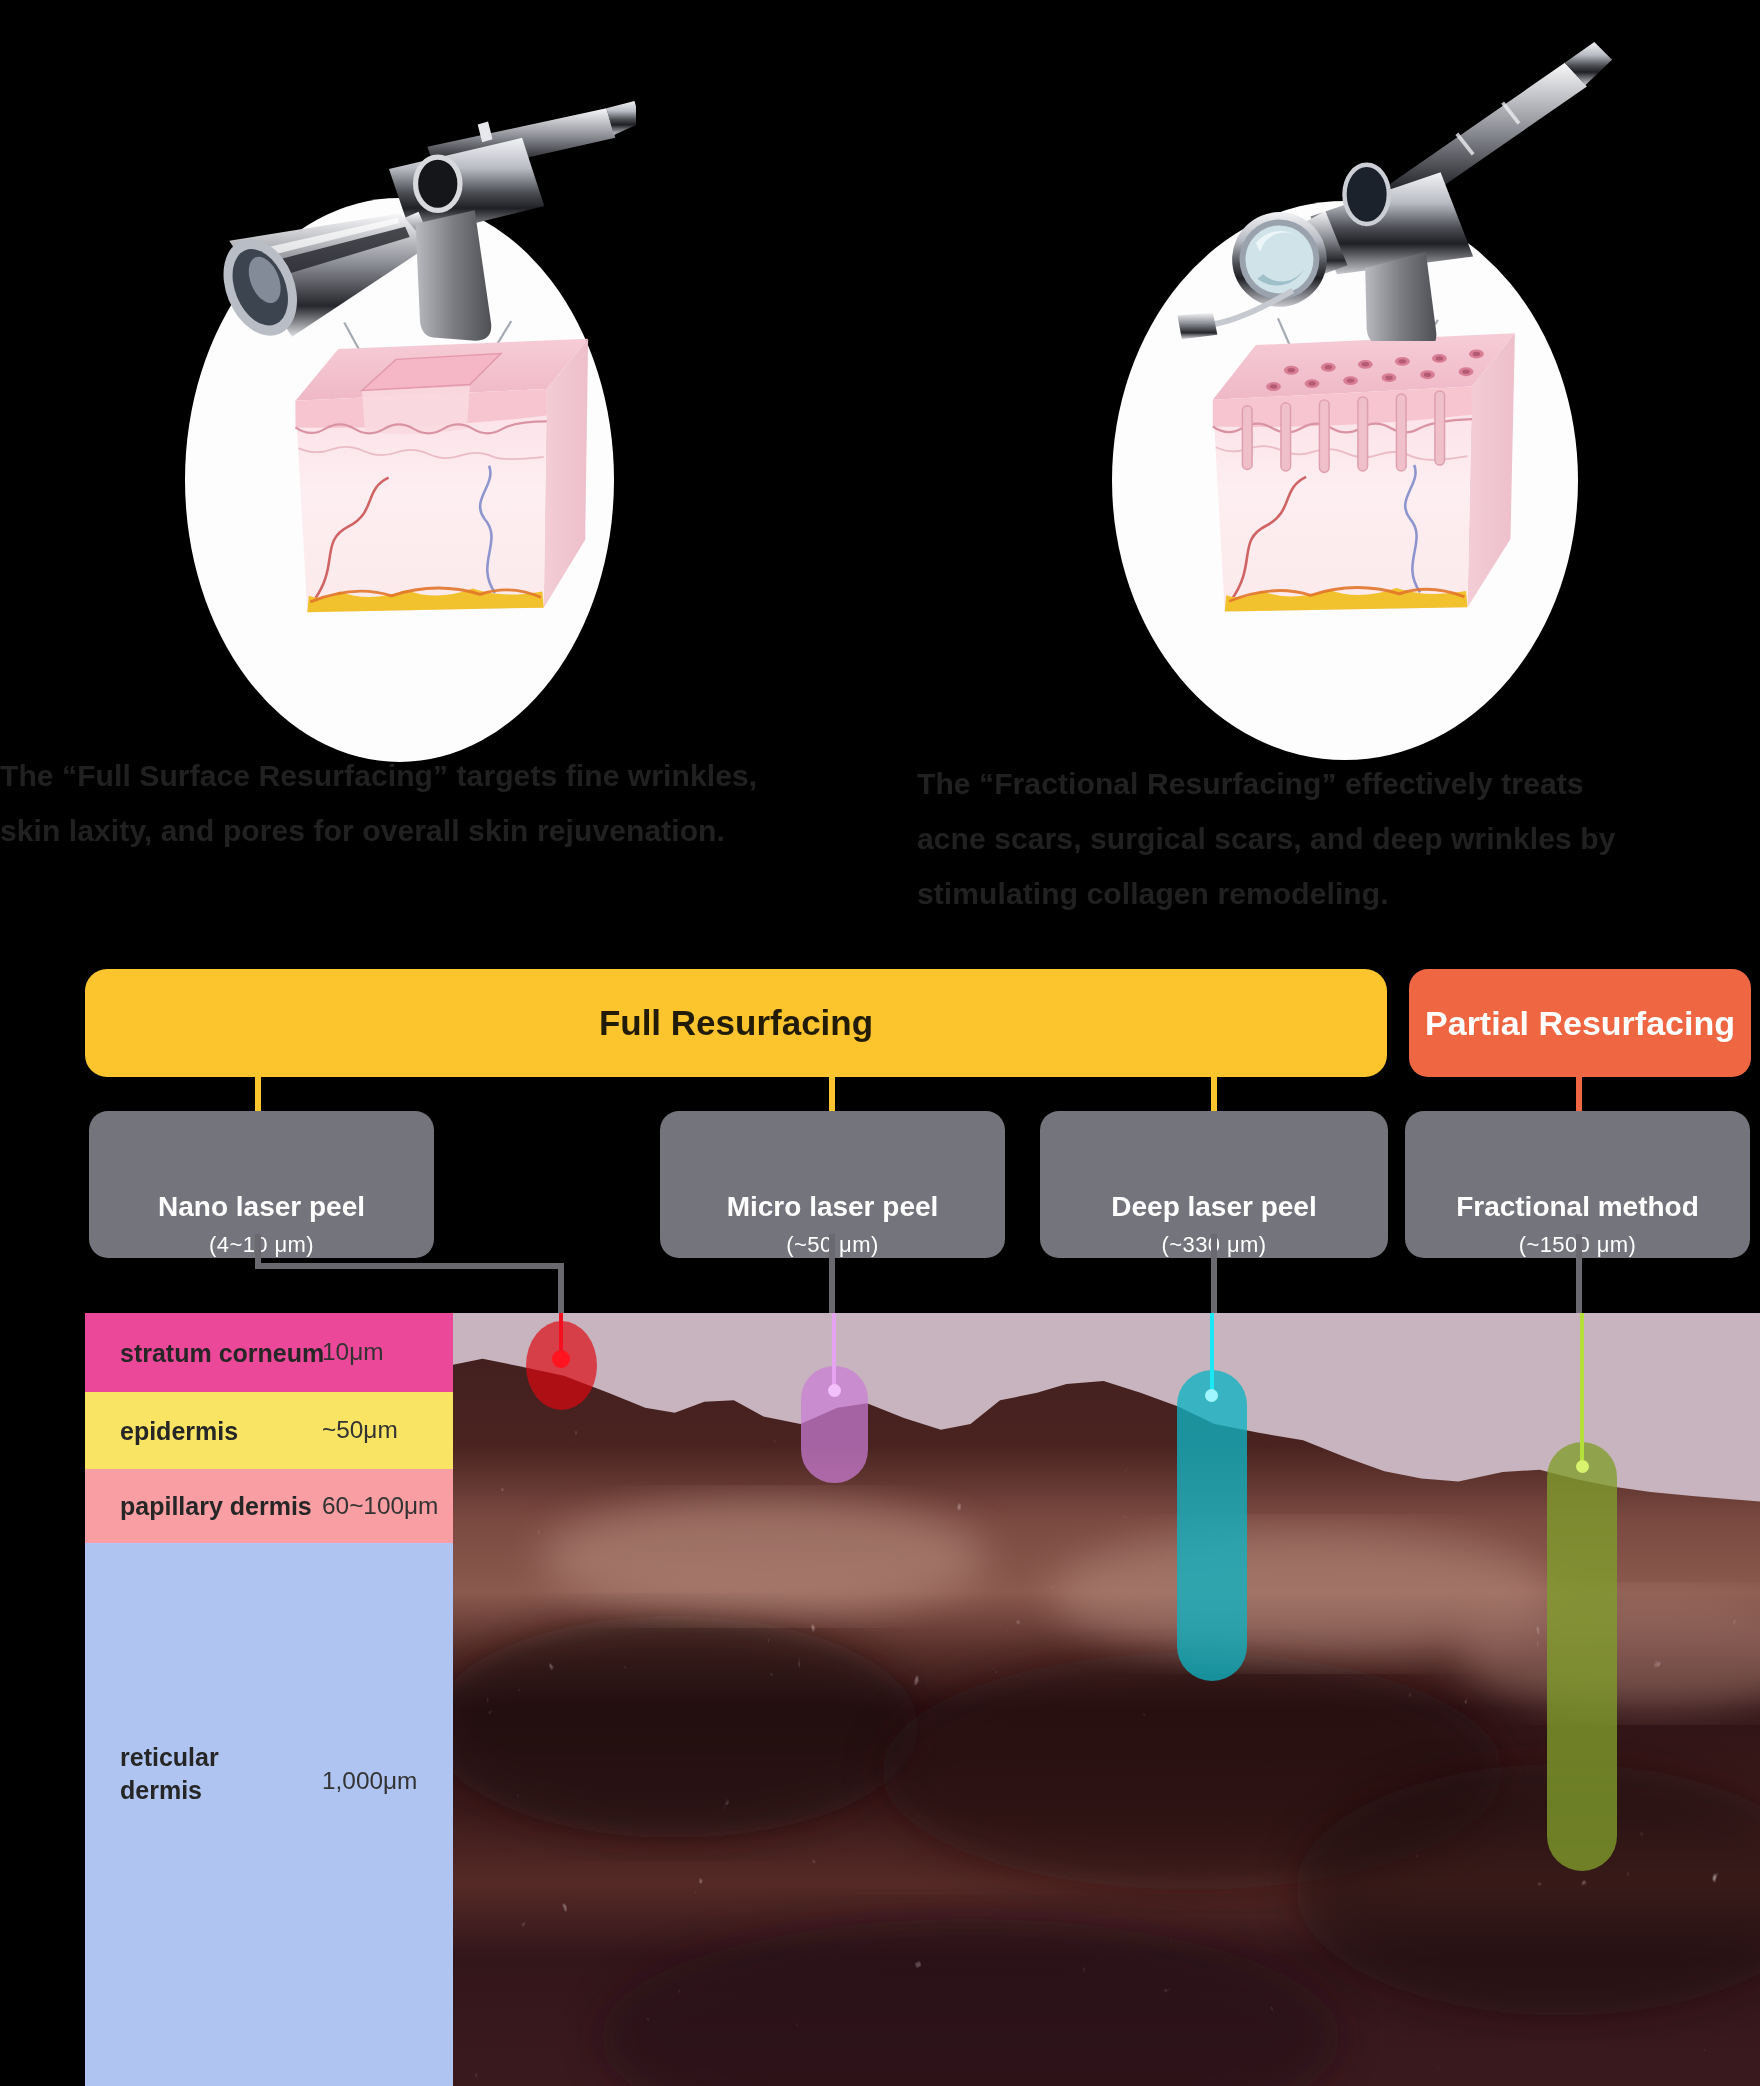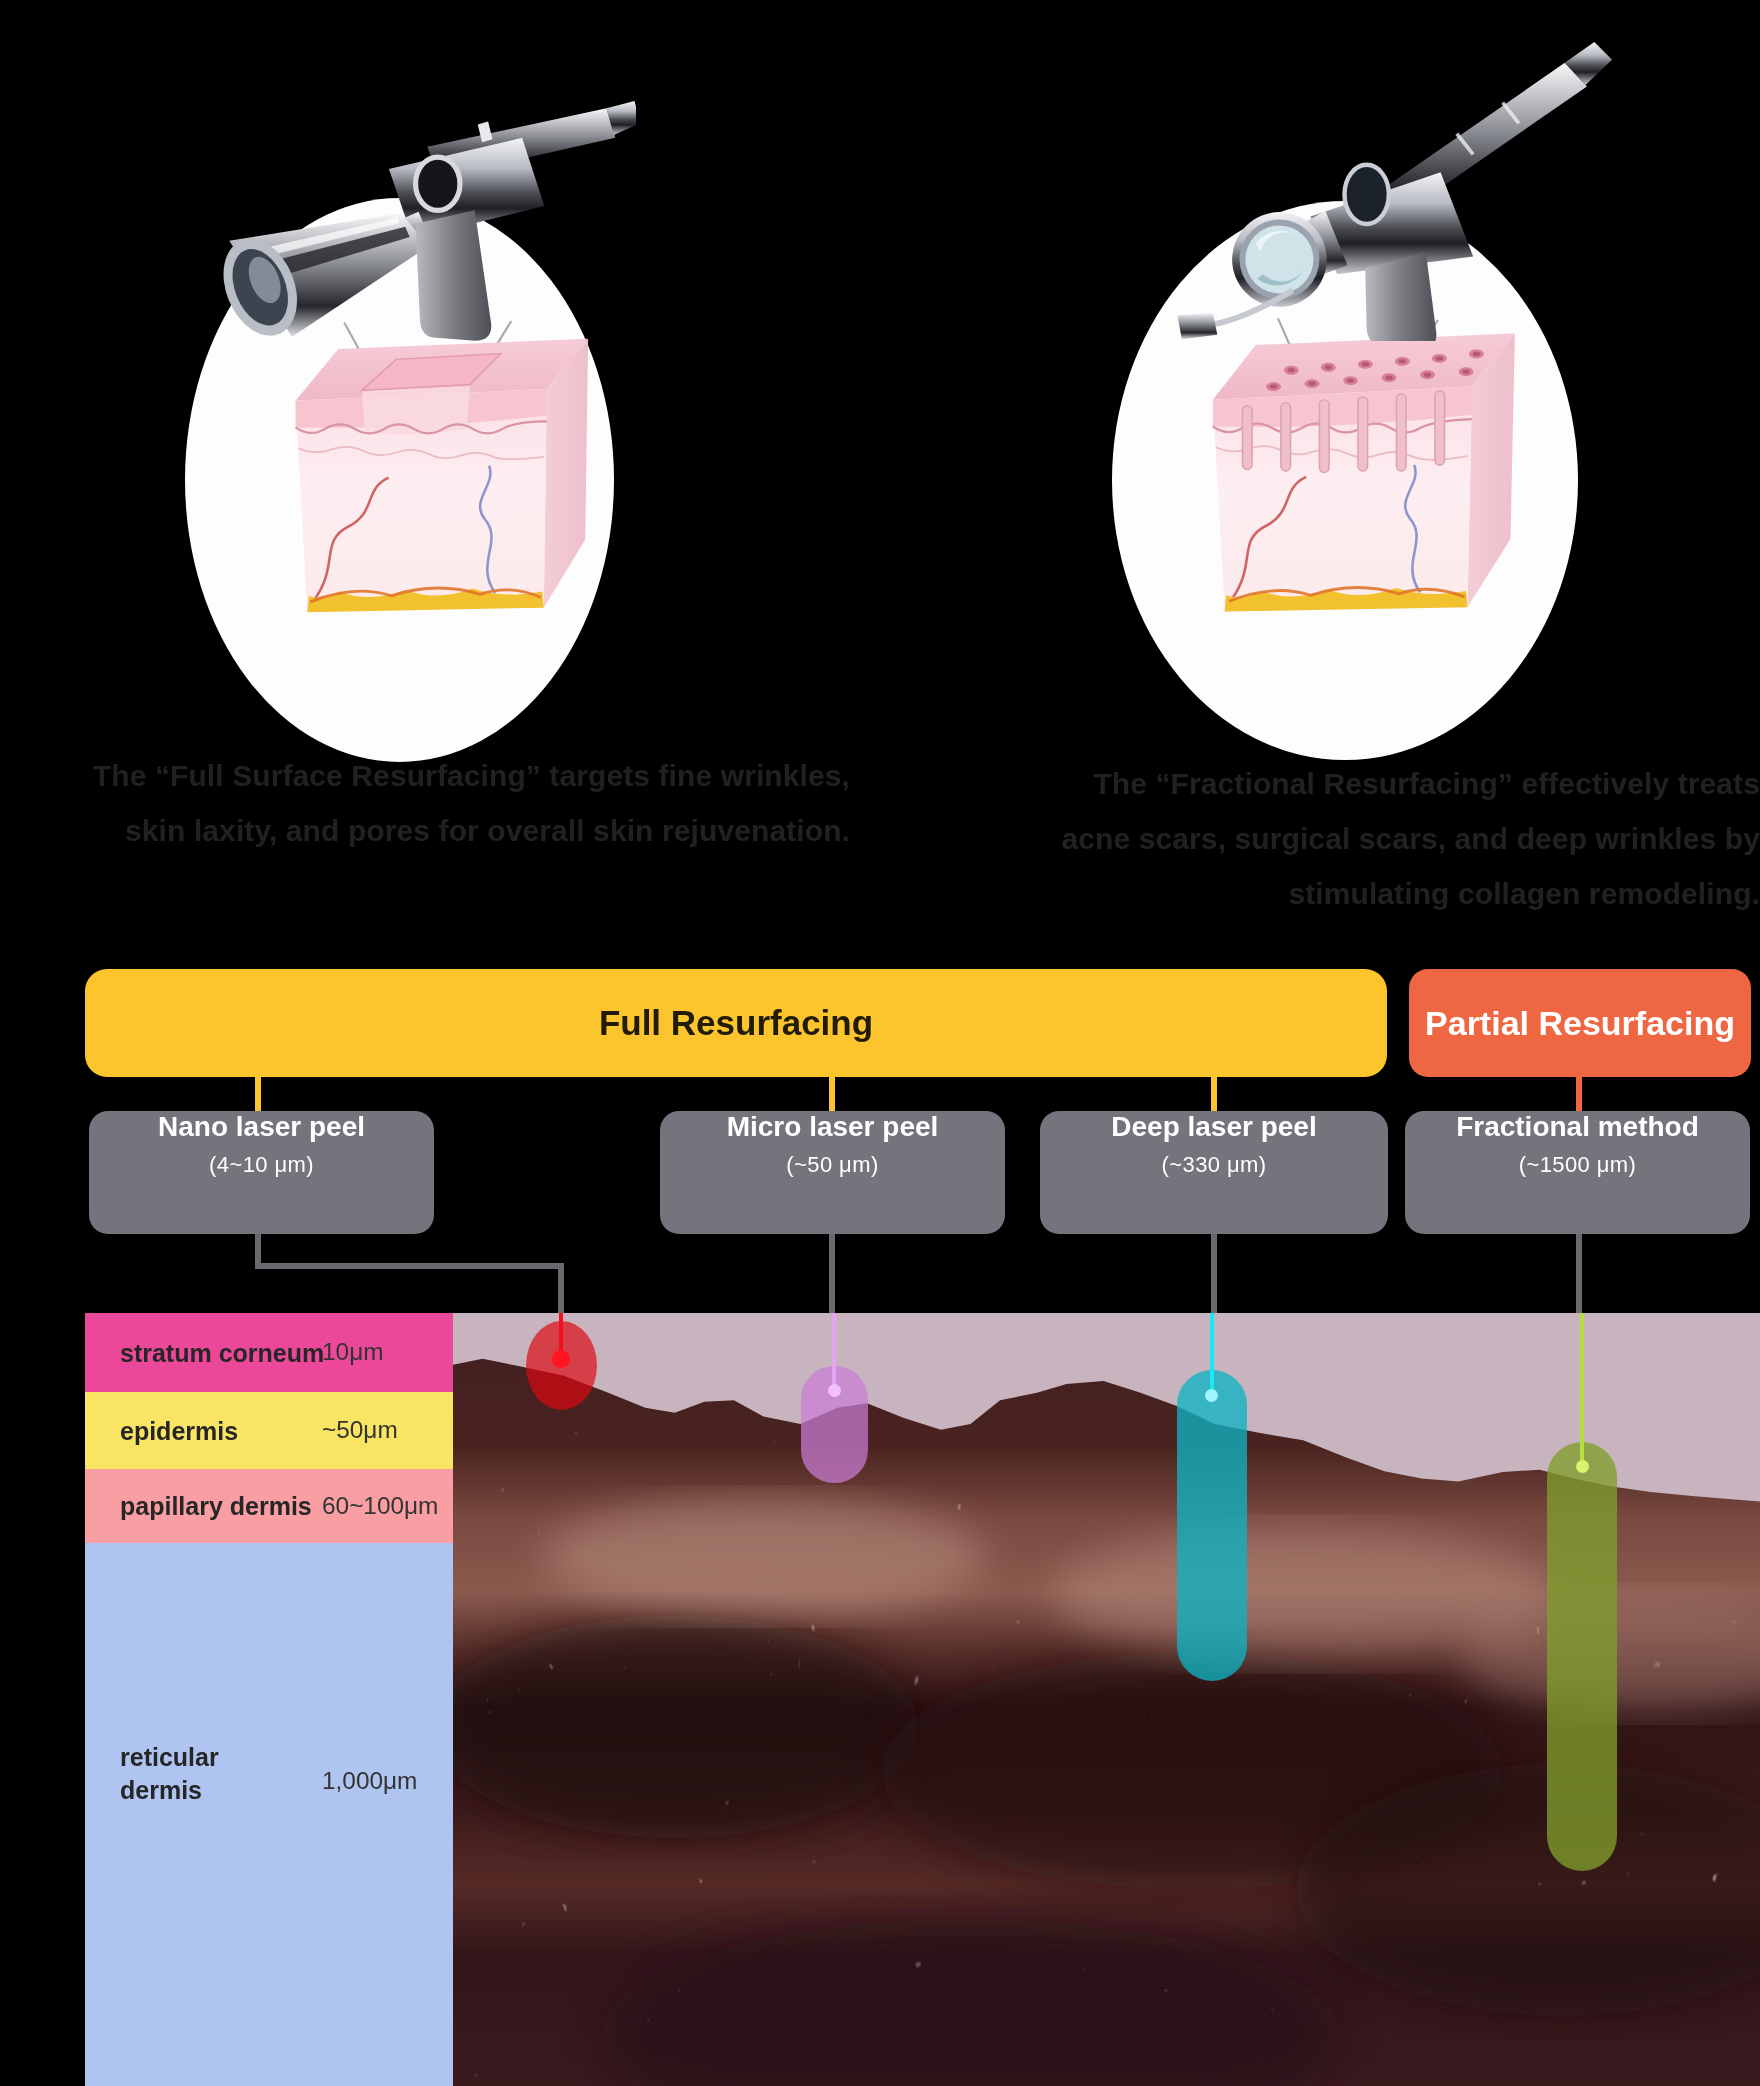--- a/index.html
+++ b/index.html
@@ -1,27 +1,27 @@
 <!DOCTYPE html>
 <html style="font-size:12px"><head>
 <meta charset="utf-8">
 <style>
   html,body{margin:0;padding:0;background:#000;}
   #canvas{position:relative;width:1760px;height:2087px;background:#000;overflow:hidden;
           font-family:"Liberation Sans","DejaVu Sans",sans-serif;}
   .abs{position:absolute;}
   .circle{position:absolute;background:#fdfdfe;border-radius:50%;}
-  .caption{position:absolute;text-align:right;color:#212121;font-weight:700;
+  .caption{position:absolute;text-align:left;color:#212121;font-weight:700;
            font-size:30px;line-height:55px;letter-spacing:0.1px;}
   .bar{position:absolute;display:flex;align-items:center;justify-content:center;}
   .bar.full{background:#fdc52d;border-radius:22px;color:#221c06;font-weight:700;font-size:35px;}
   .bar.partial{background:#ee6742;border-radius:19px;color:#fff;font-weight:700;font-size:34px;}
   .stub{position:absolute;width:6px;height:34px;top:1077px;}
-  .mbox{position:absolute;top:1111px;height:123px;background:#74747c;border-radius:19px;
-        display:flex;flex-direction:column;align-items:center;justify-content:flex-start;color:#fff;}
+  .mbox{position:absolute;top:1111px;height:147px;background:#74747c;border-radius:19px;
+        display:flex;flex-direction:column;align-items:center;justify-content:flex-end;color:#fff;}
   .mbox .t1{font-weight:700;font-size:28px;}
   .mbox .t2{font-weight:400;font-size:22px;margin-top:9px;letter-spacing:0.4px;}
   .gline{position:absolute;background:#69696f;}
   .band{position:absolute;left:85px;width:368px;}
   .band .lbl{position:absolute;left:35px;font-weight:700;font-size:25px;color:#262626;line-height:33px;width:170px;}
   .band .val{position:absolute;left:237px;font-weight:400;font-size:24.4px;color:#333;}
   .mline{position:absolute;width:4.4px;}
   .mdot{position:absolute;border-radius:50%;}
   .mcapsule{position:absolute;}
 </style>

